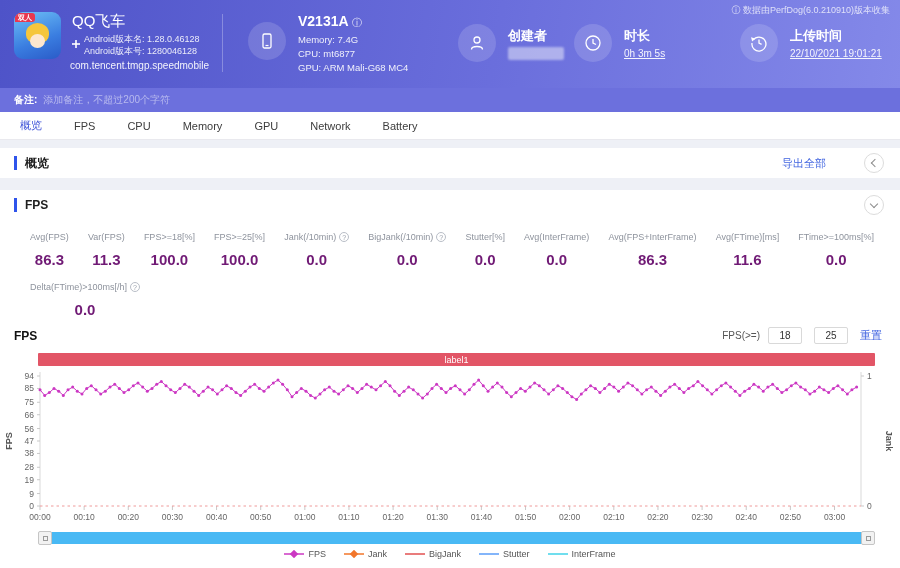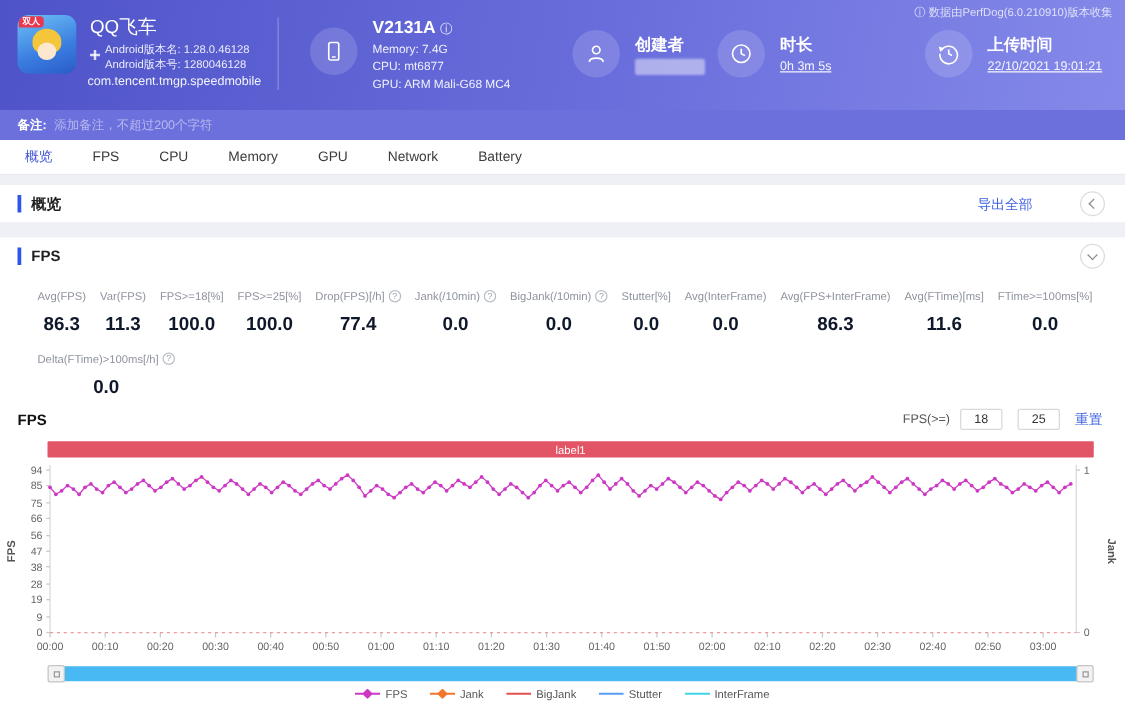--- a/index.html
+++ b/index.html
@@ -68,21 +68,21 @@
   .circ-btn { width:20px; height:20px; border:1px solid #dcdcdc; border-radius:50%;
     display:flex; align-items:center; justify-content:center; margin-right:16px; cursor:pointer; background:#fff; }
   .chev { width:6px; height:6px; border-left:1.5px solid #8c8c8c; border-bottom:1.5px solid #8c8c8c; }
   .chev-left { transform:rotate(45deg); margin-left:2px; }
   .chev-down { transform:rotate(-45deg); margin-bottom:2px; }
 
   
   .metrics-row { display:flex; justify-content:space-between; padding:0 26px 0 30px; margin-top:12px; }
   .metric { text-align:center; }
   .m-label { font-size:9px; color:#8e939d; white-space:nowrap; display:flex; align-items:center; justify-content:center; }
-  .m-value { font-size:15px; font-weight:bold; color:#0f172a; margin-top:9px; }
+  .m-value { font-size:15px; font-weight:bold; color:#701a75; margin-top:9px; }
   .help-ico { display:inline-flex; align-items:center; justify-content:center; width:10px; height:10px;
     border:1px solid #b9bec7; border-radius:50%; color:#9aa0ab; font-size:7px; margin-left:3px; }
   .metrics-row2 { padding-left:30px; margin-top:14px; }
   .metrics-row2 .metric { display:inline-block; }
 
   
   .chart-ctl { position:relative; height:24px; margin-top:6px; }
   .chart-title { position:absolute; left:14px; top:4px; font-size:12px; font-weight:bold; color:#111; }
   .ctl-right { position:absolute; right:18px; top:2px; display:flex; align-items:center; }
   .ctl-label { font-size:10px; color:#555; margin-right:8px; }
@@ -221,24 +221,20 @@
         <div class="m-label">Var(FPS)</div>
         <div class="m-value">11.3</div>
       </div>
       <div class="metric">
         <div class="m-label">FPS&gt;=18[%]</div>
         <div class="m-value">100.0</div>
       </div>
       <div class="metric">
         <div class="m-label">FPS&gt;=25[%]</div>
         <div class="m-value">100.0</div>
-      </div>
-      <div class="metric">
-        <div class="m-label">Drop(FPS)[/h]<span class="help-ico">?</span></div>
-        <div class="m-value">77.4</div>
       </div>
       <div class="metric">
         <div class="m-label">Jank(/10min)<span class="help-ico">?</span></div>
         <div class="m-value">0.0</div>
       </div>
       <div class="metric">
         <div class="m-label">BigJank(/10min)<span class="help-ico">?</span></div>
         <div class="m-value">0.0</div>
       </div>
       <div class="metric">

